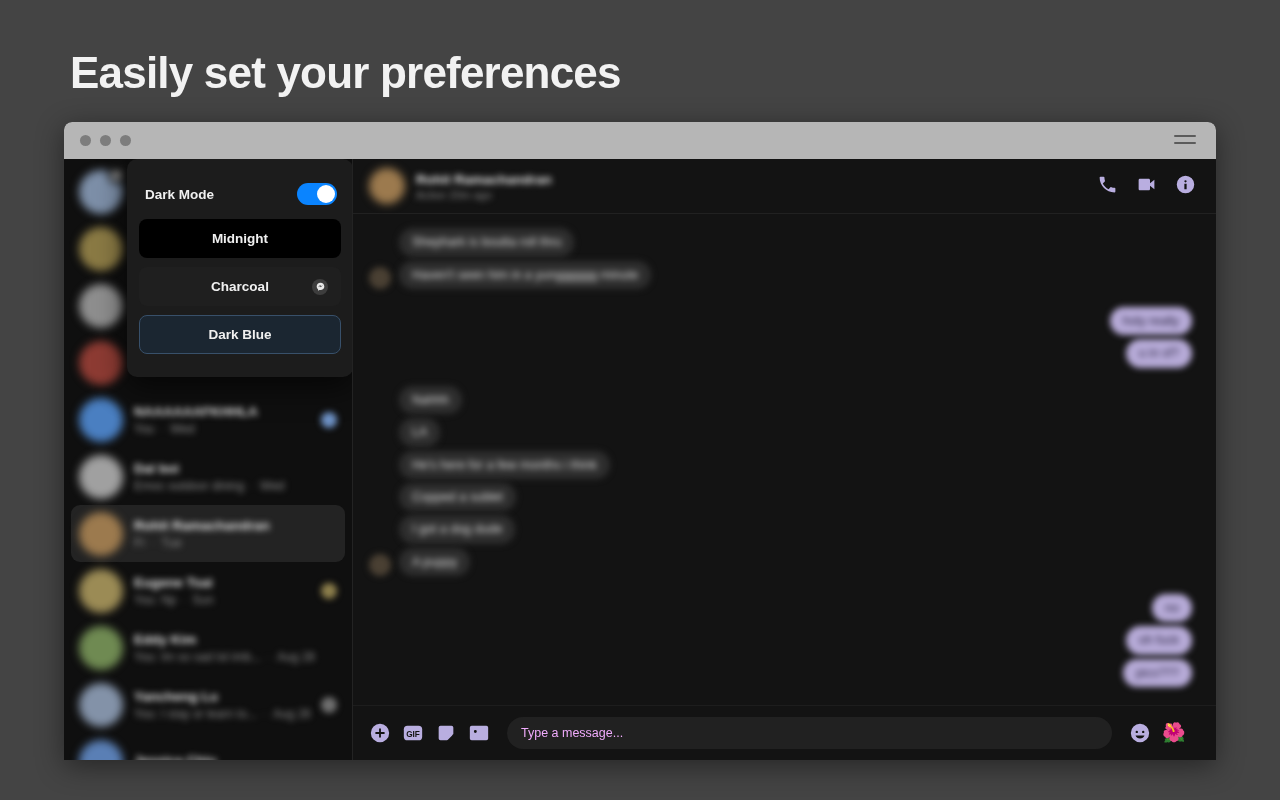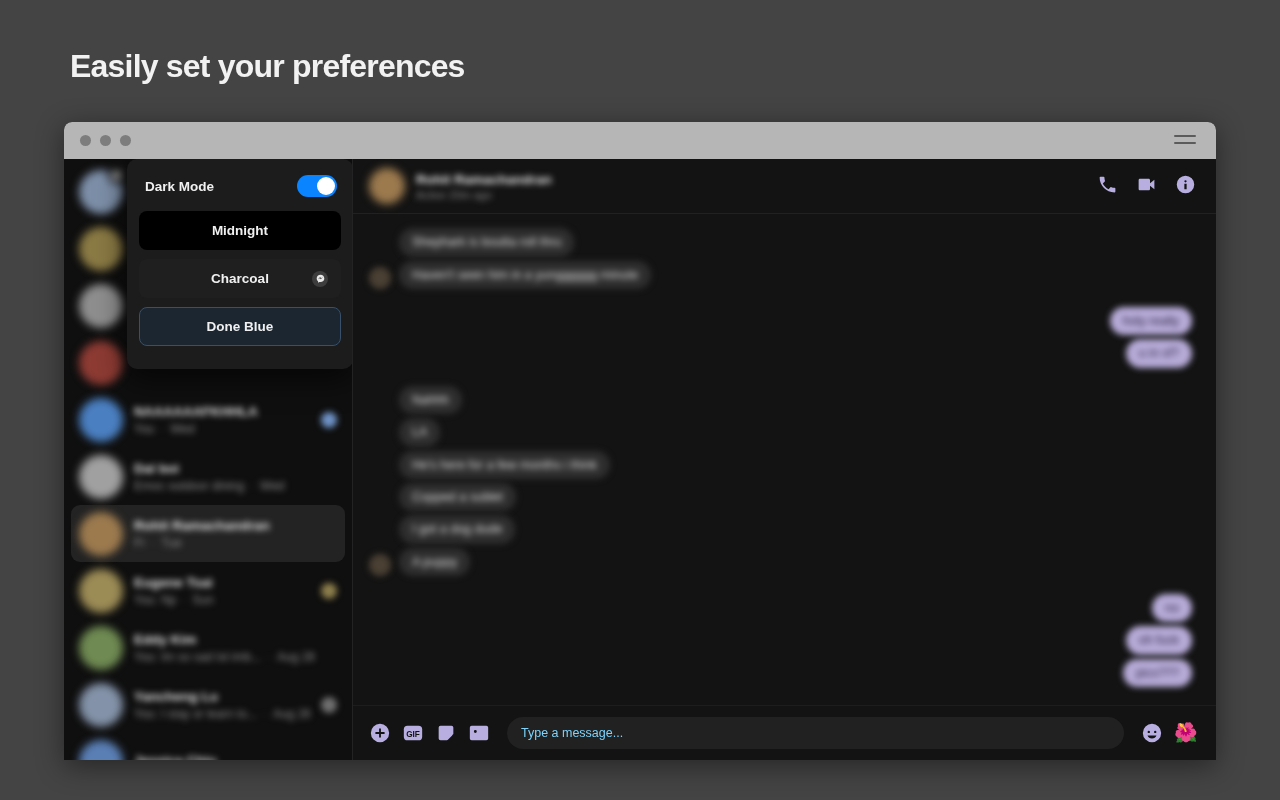--- a/index.html
+++ b/index.html
@@ -7,21 +7,21 @@
     width: 1280px; height: 800px;
     background: #444444;
     font-family: "Liberation Sans", sans-serif;
     overflow: hidden;
   }
 
   
   .headline {
     position: absolute;
     left: 70px; top: 49px;
-    font-size: 32px;
+    font-size: 44px;
     font-weight: bold;
     color: #f2f2f2;
     letter-spacing: -0.8px;
     line-height: 1.1;
   }
 
   
   .window {
     position: absolute;
     left: 64px; top: 122px;
@@ -107,21 +107,21 @@
     filter: blur(3px); flex: 0 0 16px;
   }
 
   
   .dialog {
     position: absolute;
     left: 63px; top: 0px;
     width: 226px;
     background: #1c1c1c;
     border-radius: 10px;
-    padding: 12px 12px 14px;
+    padding: 20px 12px 14px;
     box-shadow: 0 10px 30px rgba(0,0,0,.65);
     z-index: 20;
   }
   .dlg-head {
     display: flex; align-items: center; justify-content: space-between;
     padding: 4px 4px 14px 6px;
   }
   .dlg-title { font-size: 13.5px; font-weight: bold; color: #f0f0f0; }
   .toggle {
     width: 40px; height: 22px; border-radius: 11px;
@@ -202,34 +202,34 @@
     filter: blur(3.2px);
     max-width: 440px;
   }
   .bubble.in { background: #2e2e2e; color: #dedede; }
   .bubble.out { background: #b7abd8; color: #2a2440; }
 
   .composer {
     height: 56px;
     display: flex; align-items: center;
     gap: 11px;
-    padding: 0 18px 0 16px;
+    padding: 0 30px 0 16px;
     border-top: 1px solid #1d1d1d;
   }
   .comp-icon { width: 22px; height: 22px; flex: 0 0 22px; }
   .comp-icon svg { width: 22px; height: 22px; fill: #b9aee0; }
   .msgbox {
     flex: 1 1 auto;
     height: 32px;
     background: #212121;
     border-radius: 16px;
     display: flex; align-items: center;
     padding: 0 14px;
     font-size: 12.5px;
-    color: #7dd3fc;
+    color: #f0abfc;
     margin: 0 6px;
   }
   .emoji-btn { width: 22px; height: 22px; }
   .emoji-btn svg { width: 22px; height: 22px; fill: #b9aee0; }
   .flower { font-size: 19px; line-height: 1; }
 </style>
 </head>
 <body>
 
 <div class="headline">Easily set your preferences</div>
@@ -389,21 +389,21 @@
         <div class="opt charcoal">
           <span>Charcoal</span>
           <span class="opt-check">
             <svg viewBox="0 0 24 24">
                 <path fill="#e8e8e8" d="M12 2C6.2 2 1.8 6.3 1.8 11.9c0 3 1.4 5.7 3.7 7.5v3.6l3.4-1.9c.9.3 1.9.4 3.1.4 5.8 0 10.2-4.3 10.2-9.6C22.2 6.3 17.8 2 12 2zm1 12.3l-2.6-2.8-5.1 2.8 5.6-6 2.7 2.8 5-2.8-5.6 6z"></path>
               </svg>
           </span>
         </div>
 
         <div class="opt deepblue">
-          <span>Done Blue</span>
+          <span>Dark Blue</span>
         </div>
 
       </div>
     </div>
 
     <div class="chatpanel">
 
       <div class="chathead">
         <div class="av" style="background:#9c7a4e"></div>
         <div class="chathead-text">

